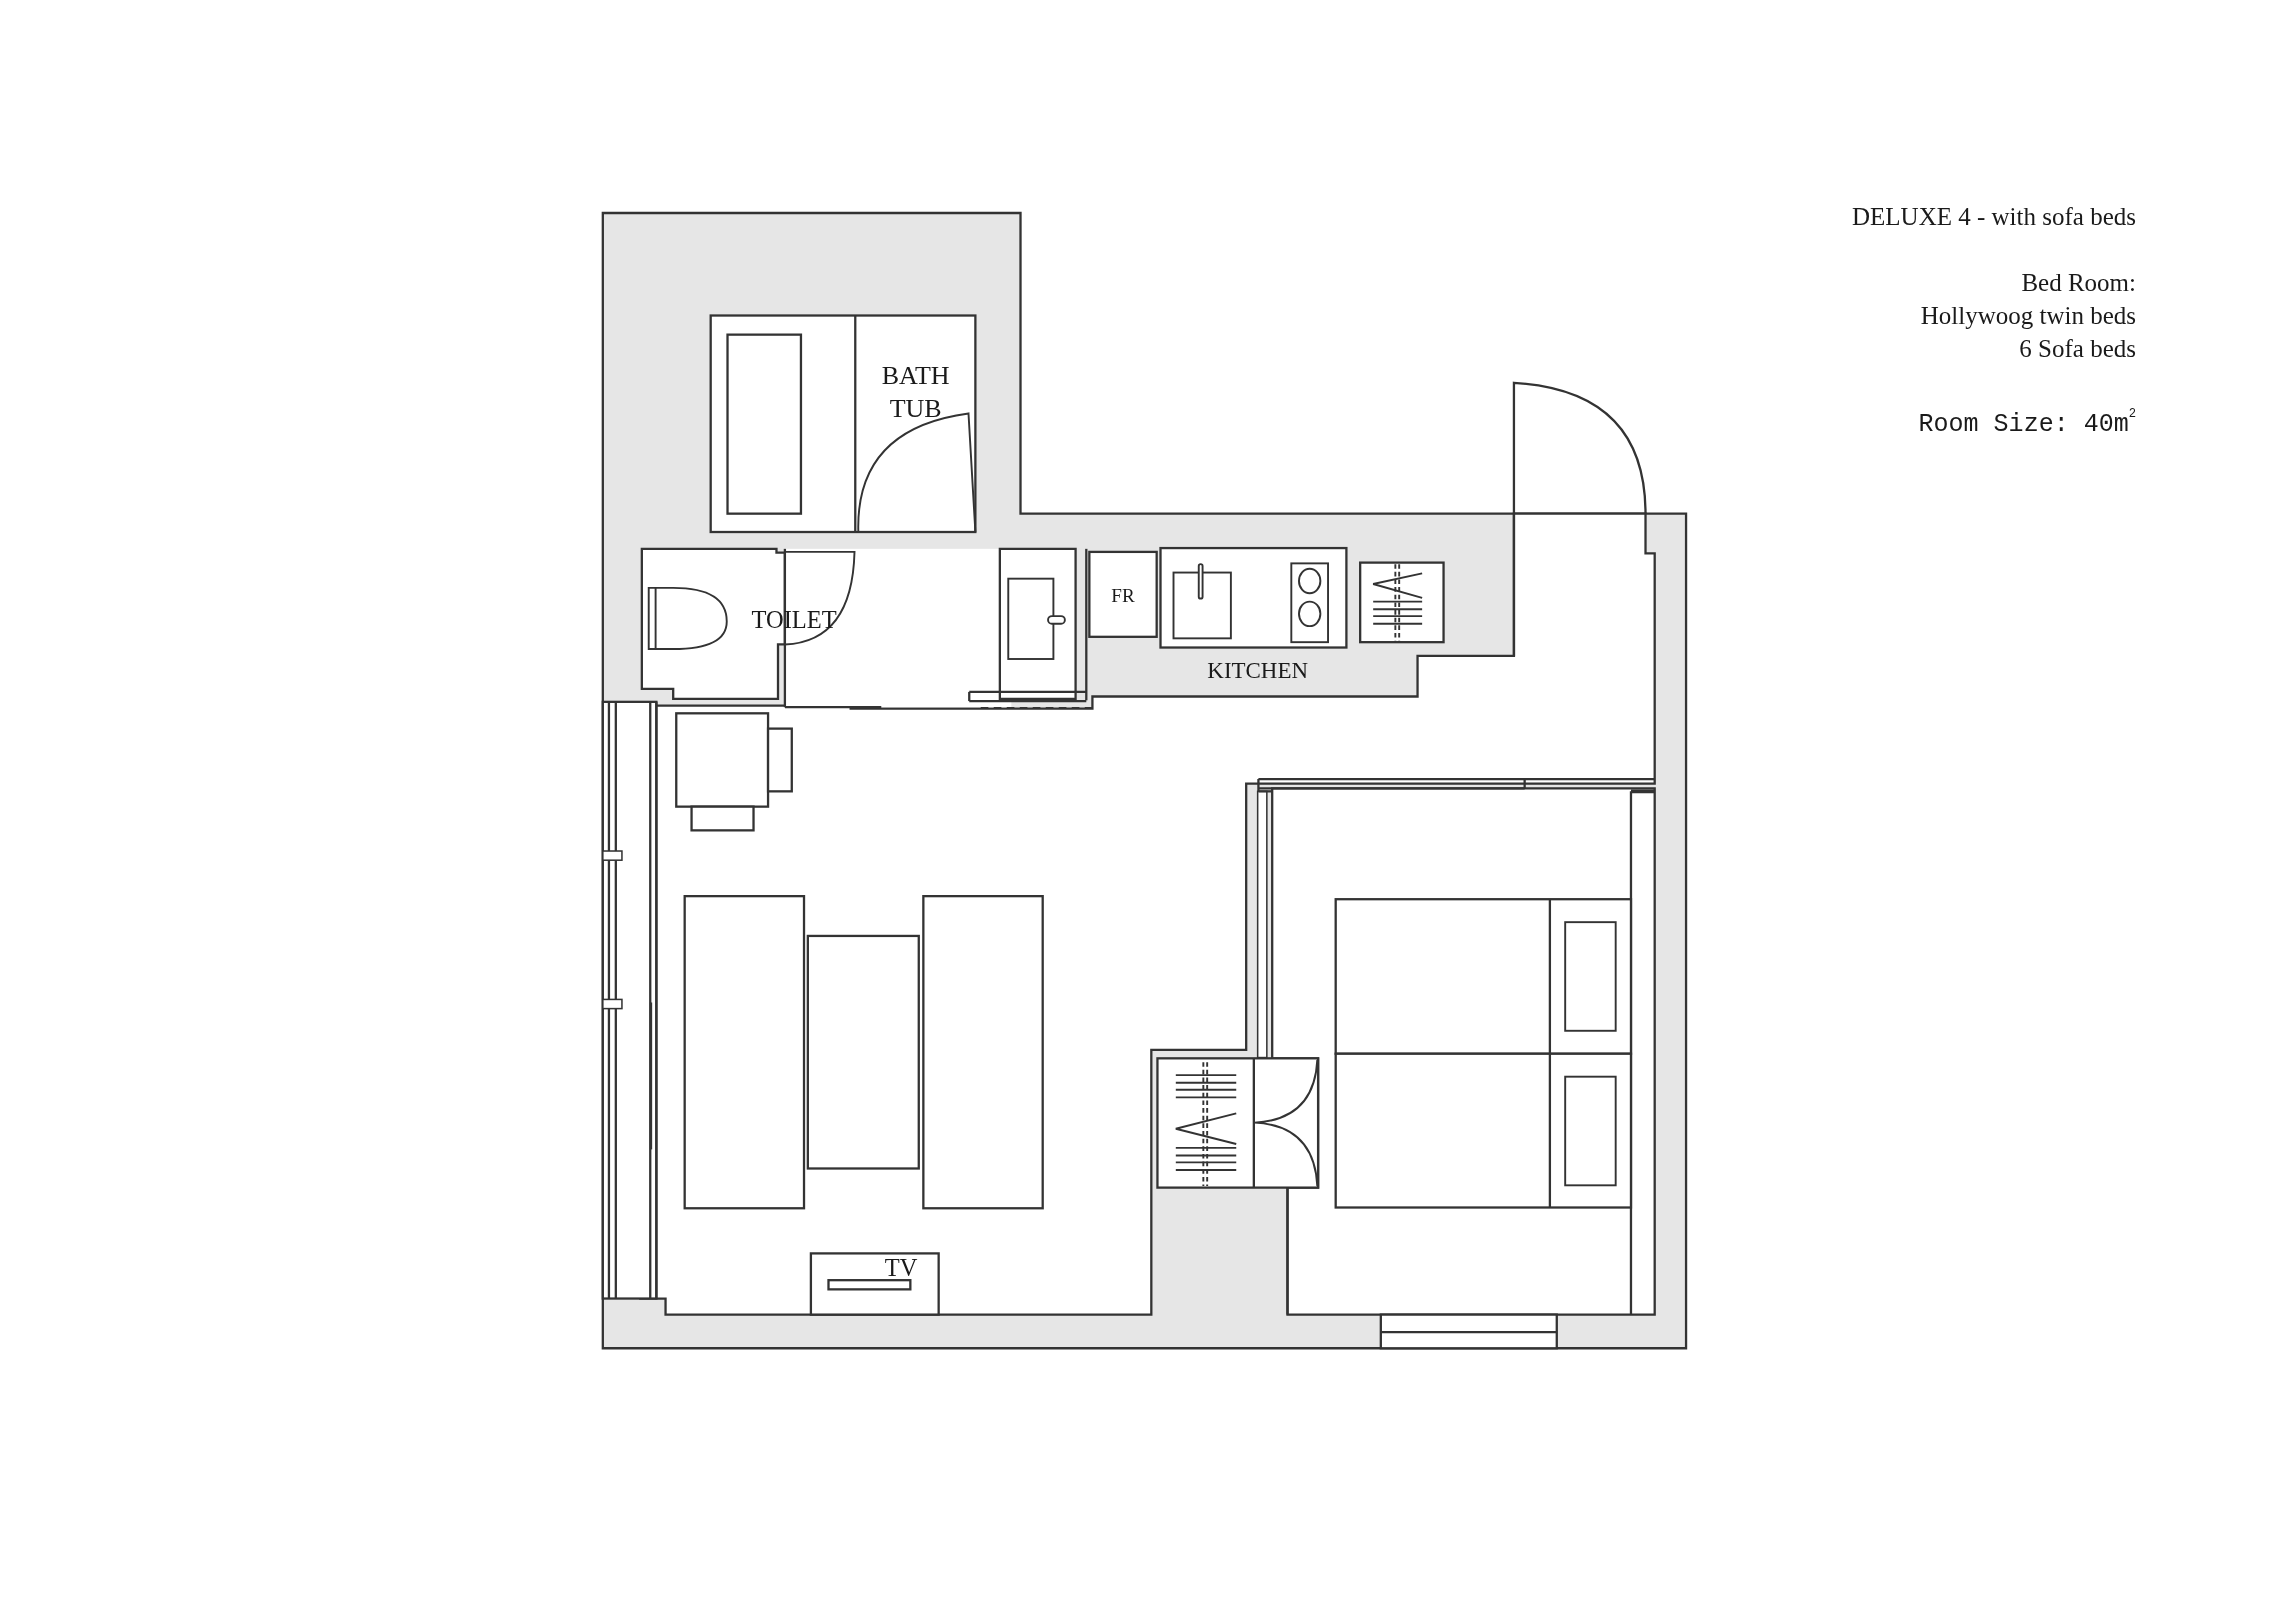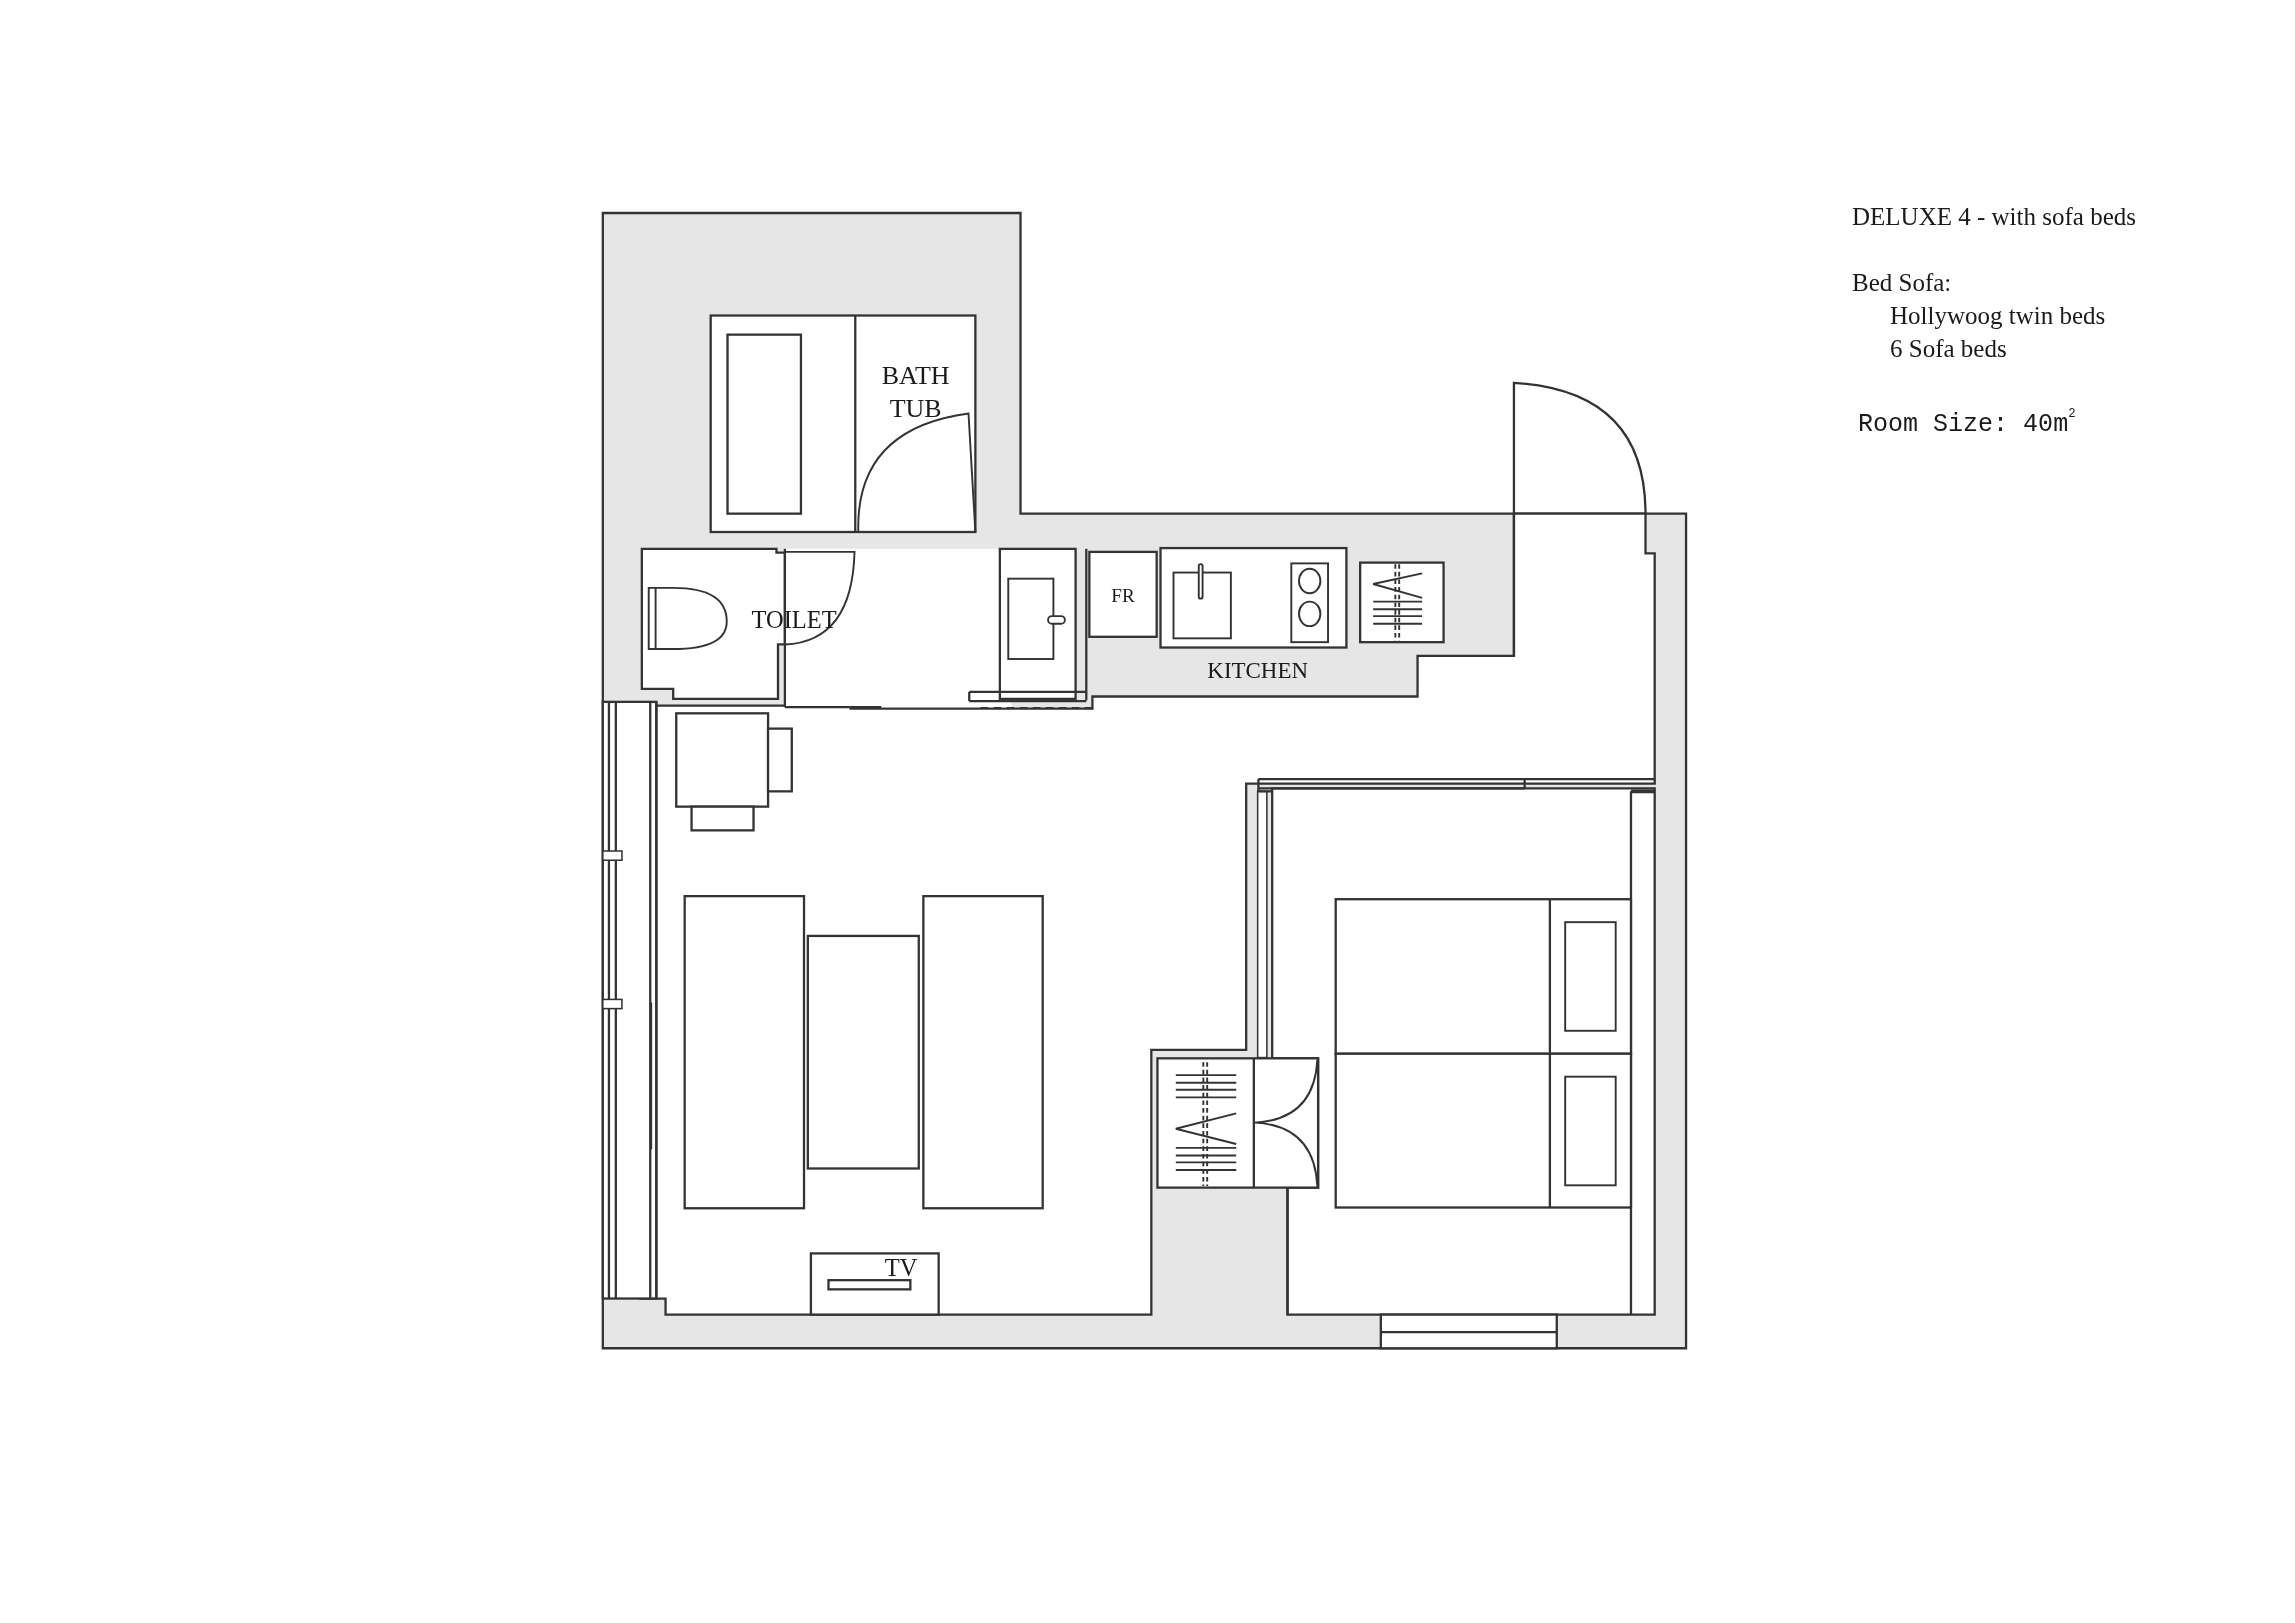--- a/index.html
+++ b/index.html
@@ -1,18 +1,18 @@
 <!DOCTYPE html>
 <html style="font-size:12.2px"><head>
 <meta charset="utf-8">
 <style>
   html, body { margin: 0; padding: 0; background: #ffffff; }
   body { width: 2295px; height: 1624px; position: relative; overflow: hidden; font-family: "Liberation Serif", "DejaVu Serif", serif; color: #1a1a1a; }
   #plan { position: absolute; left: 0; top: 0; }
-  .info { position: absolute; left: 1852px; top: 200px; font-size: 25px; line-height: 33px; }
+  .info { position: absolute; left: 1852px; top: 200px; font-size: 25px; line-height: 33px; text-align: right; }
   .info div { white-space: pre; }
   .info .title { margin-bottom: 33px; }
   .info .indent { padding-left: 38px; font-family: Liberation Serif, serif; }
   .info .size { margin-top: 33px; padding-left: 6.1px; font-family: Liberation Mono, monospace; }
   .info sup { font-size: 12.2px; vertical-align: 13.8px; }
 </style>
 </head>
 <body>
 
 <svg id="plan" width="2295" height="1624" viewBox="0 0 3000 2122" xmlns="http://www.w3.org/2000/svg">
@@ -130,18 +130,18 @@
     <text x="1197" y="545" font-size="34">TUB</text>
     <text x="1038" y="821" font-size="32">TOILET</text>
     <text x="1468" y="787" font-size="25">FR</text>
     <text x="1644" y="886" font-size="30">KITCHEN</text>
     <text x="1178" y="1668" font-size="32">TV</text>
   </g>
 </svg>
 
 <div class="info">
   <div class="title">DELUXE 4 - with sofa beds</div>
-  <div>Bed Sofa:</div>
+  <div>Bed Room:</div>
   <div class="indent">Hollywoog twin beds</div>
   <div class="indent">6 Sofa beds</div>
   <div class="size"><span>Room Size: 40m</span><sup>2</sup></div>
 </div>
 
 
 </body></html>

